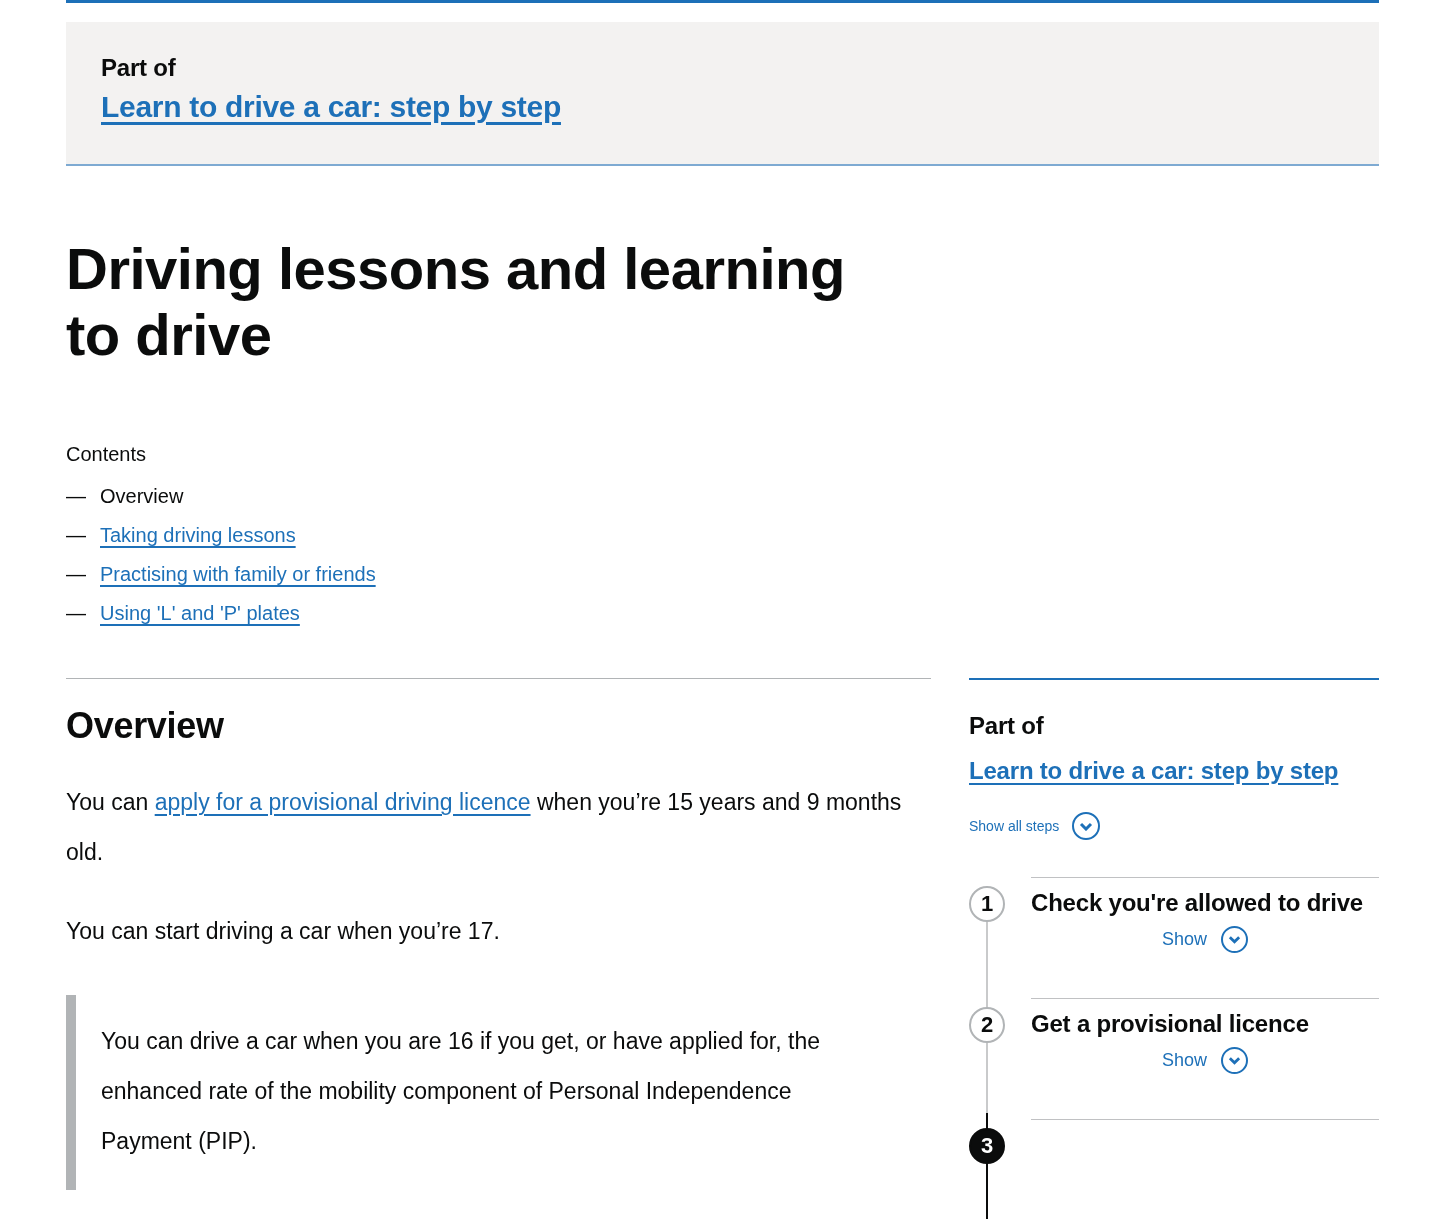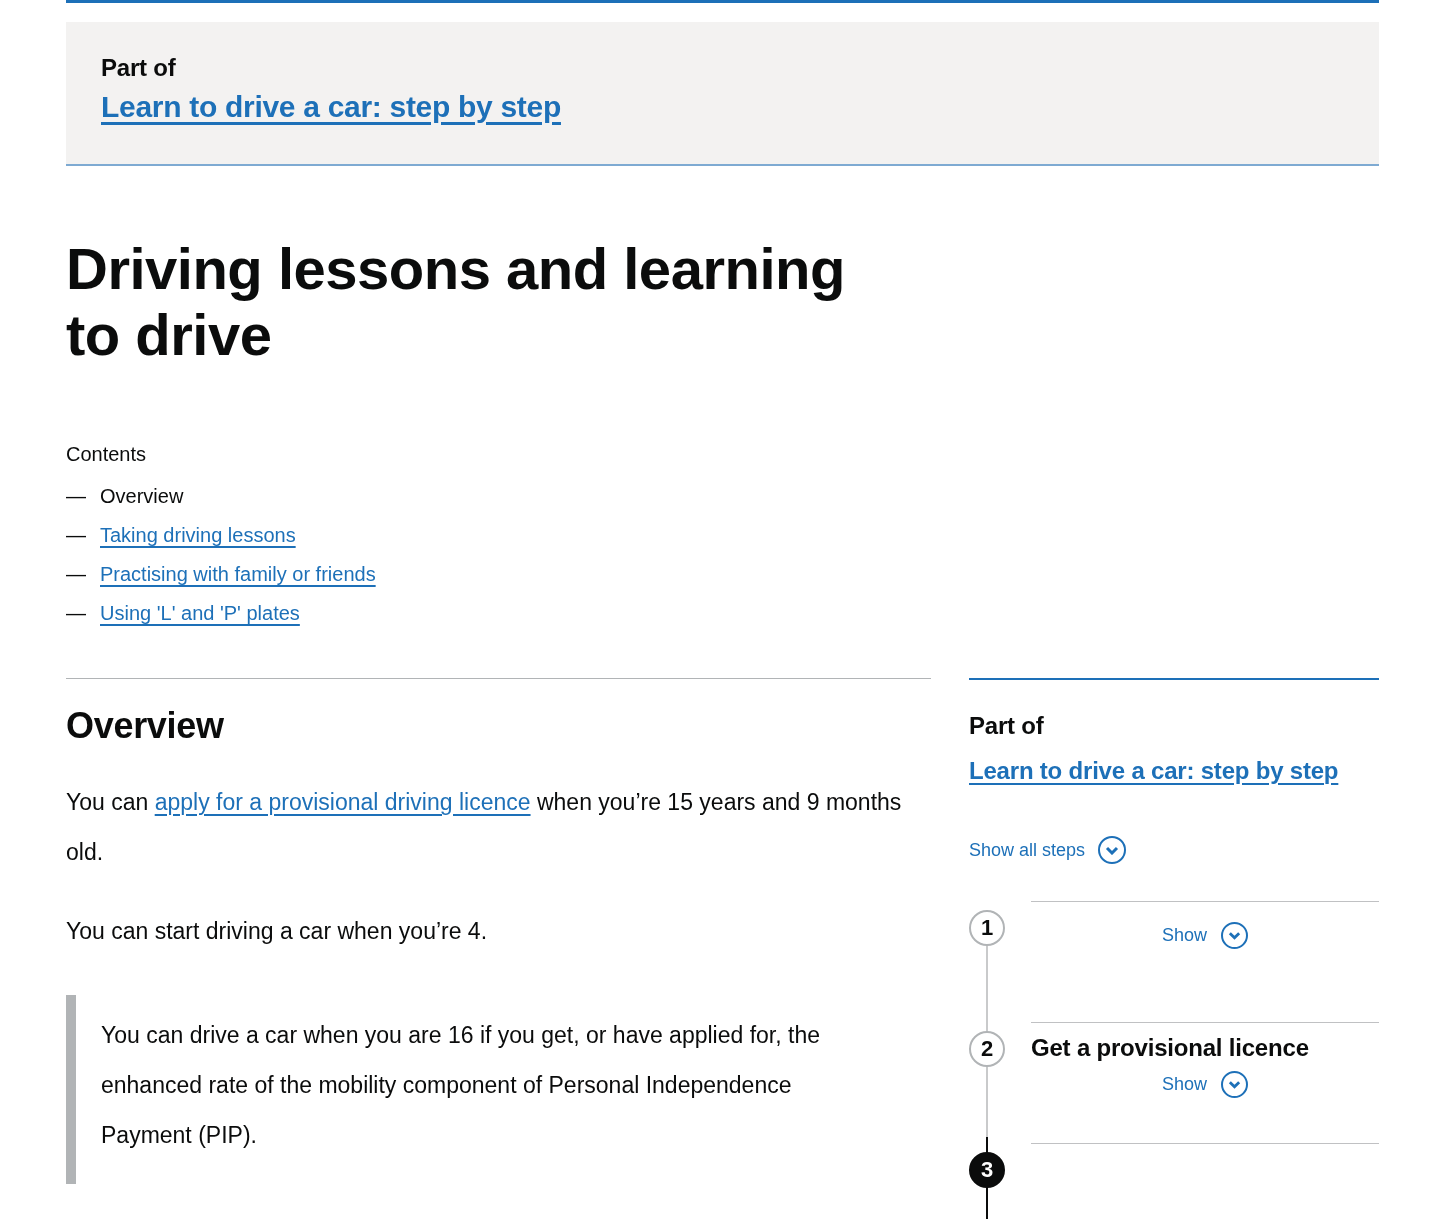--- a/index.html
+++ b/index.html
@@ -118,21 +118,21 @@
   .main-col p a {
     text-decoration: underline;
     text-underline-offset: 4px;
     text-decoration-thickness: 1.5px;
   }
   .inset-text {
     margin-top: 39px;
     border-left: 10px solid var(--border-grey, #b1b4b6);
     padding: 15px 0 24px 25px;
   }
-  .inset-text p { width: 750px; }
+  .inset-text p { width: 750px; margin-top: 6px; }
   .p-check { margin-top: 48px; }
   .p-check .after-link { color: var(--text-black, #0b0c0c); }
 
   
   .side-col .part-of {
     margin-top: 32px;
     font-size: 24px;
     font-weight: bold;
     line-height: 28px;
     letter-spacing: -0.2px;
@@ -142,25 +142,25 @@
     margin-top: 16px;
     font-size: 24px;
     font-weight: bold;
     letter-spacing: -0.2px;
     line-height: 30px;
     text-decoration: underline;
     text-decoration-thickness: 2px;
     text-underline-offset: 4px;
   }
   .show-all {
-    margin-top: 50px;
+    margin-top: 26px;
     display: flex;
     align-items: center;
     gap: 13px;
-    font-size: 18px;
+    font-size: 14px;
     color: var(--link-blue, #1d70b8);
     text-decoration: none;
     cursor: pointer;
   }
 
   .chev-circle {
     width: 28px;
     height: 28px;
     flex: 0 0 28px;
     border: 2px solid var(--link-blue, #1d70b8);
@@ -268,21 +268,21 @@
       <span class="dash">—</span>
       <a href="#">Using 'L' and 'P' plates</a>
     </li>
   </ul>
 </div>
 
 <div class="columns">
   <div class="main-col">
     <h2 class="section-heading">Overview</h2>
     <p class="p-licence"><span>You can </span><a href="#">apply for a provisional driving licence</a><span> when you’re 15 years and 9 months old.</span></p>
-    <p class="p-age17">You can start driving a car when you’re 4.</p>
+    <p class="p-age17">You can start driving a car when you’re 17.</p>
     <div class="inset-text">
       <p>You can drive a car when you are 16 if you get, or have applied for, the enhanced rate of the mobility component of Personal Independence Payment (PIP).</p>
     </div>
   </div>
 
   <div class="col-gap"></div>
 
   <div class="side-col">
     <div class="part-of">Part of</div>
     <a href="#" class="side-link">Learn to drive a car: step by step</a>
@@ -296,20 +296,21 @@
       </span>
     </div>
 
     <div class="steps">
       <div class="line-grey"></div>
       <div class="line-black"></div>
 
       <div class="step">
         <div class="step-rule"></div>
         <div class="step-circle">1</div>
+        <div class="step-title">Check you're allowed to drive</div>
         <div class="step-toggle">
           <span>Show</span>
           <span class="chev-circle">
             <svg width="13" height="9" viewBox="0 0 14 9">
                 <path d="M2 2 L7 7 L12 2" fill="none" stroke="#1d70b8" stroke-width="3"></path>
               </svg>
           </span>
         </div>
       </div>
 

